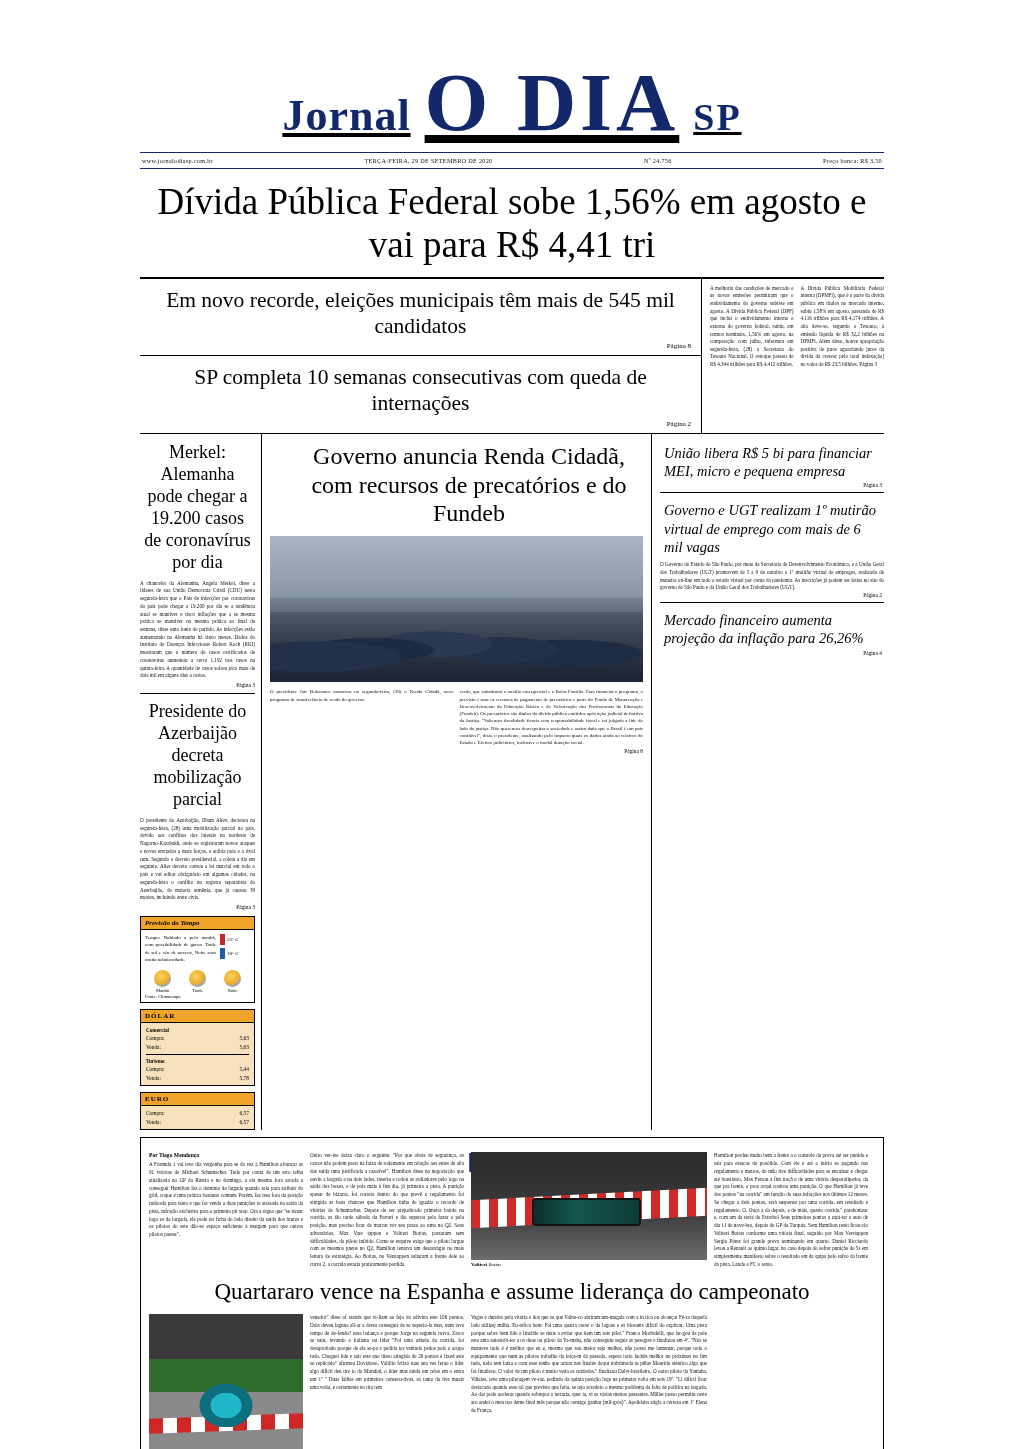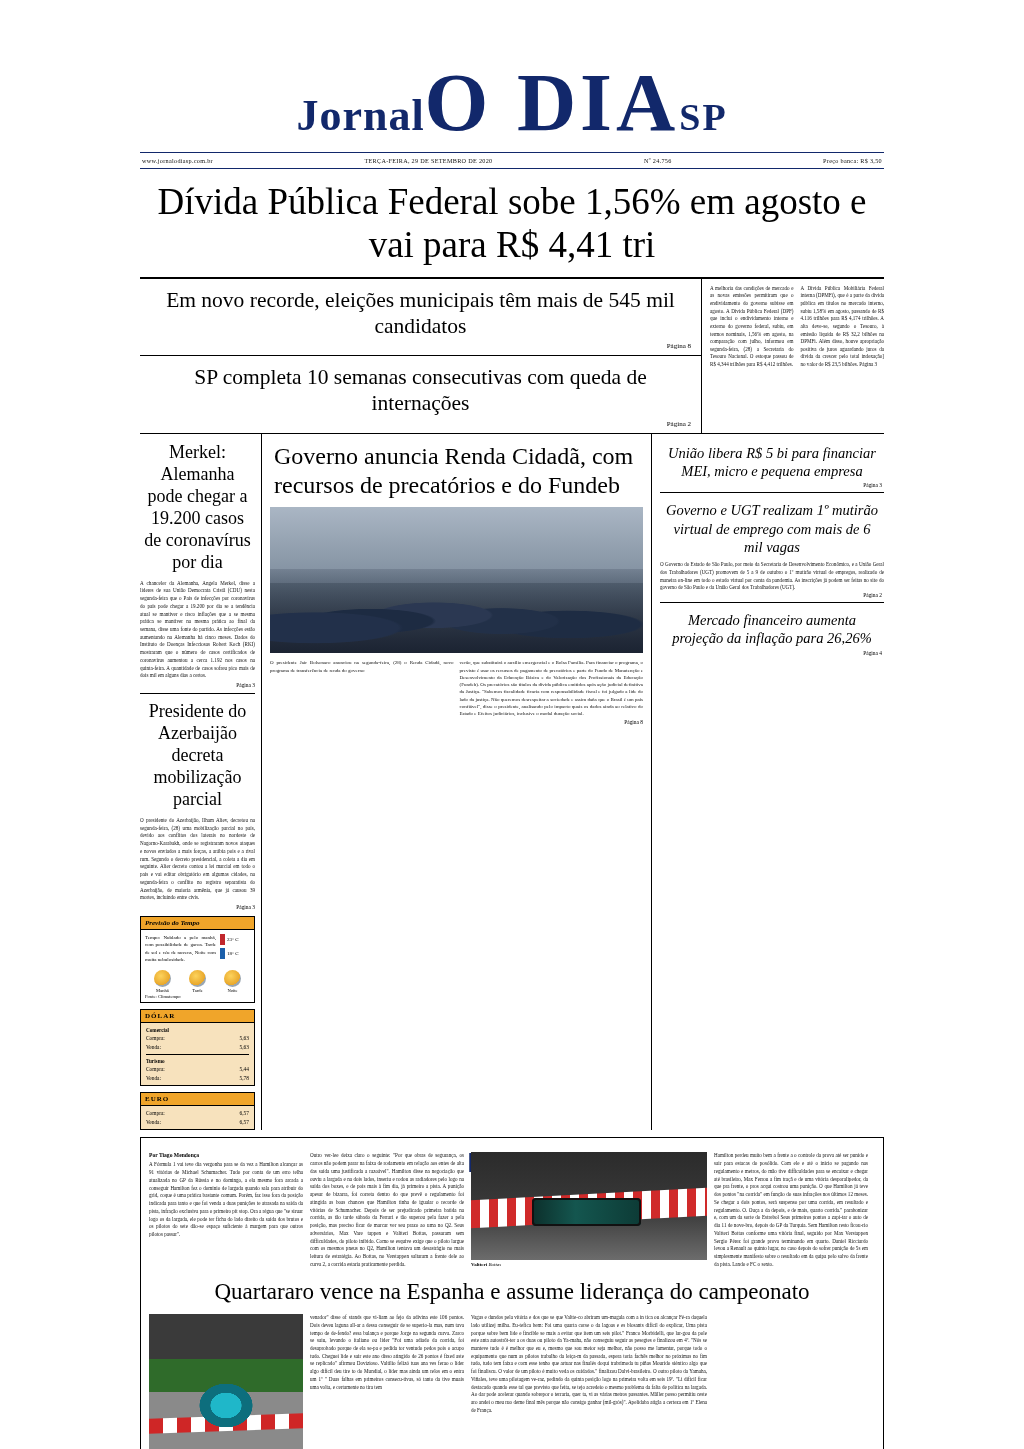--- a/index.html
+++ b/index.html
@@ -16,21 +16,23 @@
   .page {
     width: 1024px; height: 1449px;
     padding: 46px 140px 10px 140px;
     position: relative;
   }
   
   .masthead {
     display: flex;
     align-items: baseline;
     justify-content: center;
+    gap: 14px;
     padding-top: 18px;
+    text-decoration: underline;
   }
   .mh-jornal {
     font-family: "Liberation Serif", serif;
     font-weight: bold;
     font-size: 44px;
     color: #12286b;
     letter-spacing: 1px;
   }
   .mh-odia {
     font-family: "Liberation Serif", serif;
@@ -135,24 +137,25 @@
   }
   .body-txt {
     font-size: 5.1px;
     line-height: 1.52;
     text-align: justify;
     color: #111;
   }
   .pagref-s { font-size: 5.4px; text-align: right; margin-top: 2px;}
 
   .center-head {
-    text-align: left;
+    text-align: center;
     font-size: 24px;
     line-height: 1.2;
     padding: 2px 4px 8px 4px;
+    margin-left: 25px;
   }
   .photo {
     width: 100%;
     height: 146px;
     position: relative;
     overflow: hidden;
     background: linear-gradient(180deg,#8a98a8 0%, #6d7d8d 40%, #424c58 100%);
   }
   .photo.gov::after {
     content: "";
@@ -177,21 +180,20 @@
     color: #111;
     padding-top: 3px;
   }
   .cap-grid { display:flex; gap:6px; }
   .cap-grid > div { flex:1; }
 
   .italic-head {
     font-style: italic;
     font-size: 14.5px;
     line-height: 1.26;
-    text-align: center;
     padding: 4px 4px 2px 4px;
   }
   .pg-right { text-align:right; font-size: 5.4px; padding-right: 2px;}
 
   
   .esporte-wrap {
     border: 1.6px solid #000;
     margin-top: 7px;
     position: relative;
     padding: 14px 8px 8px 8px;

